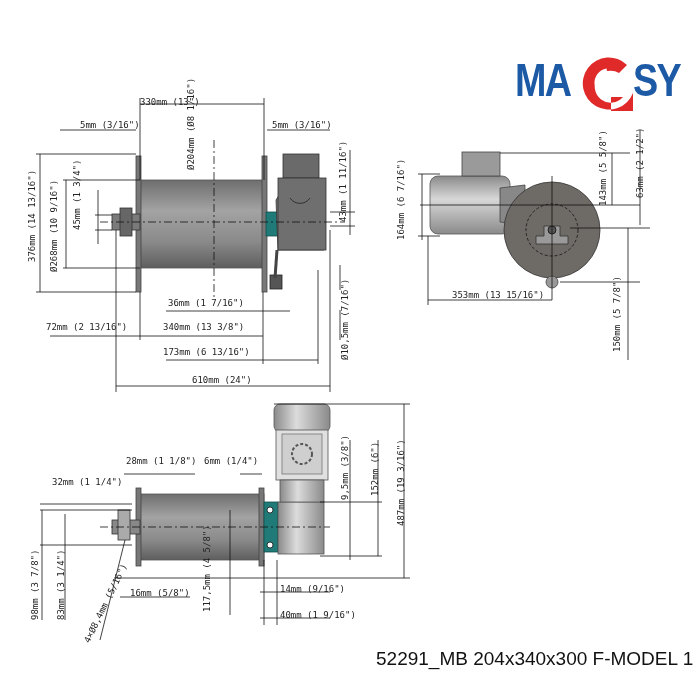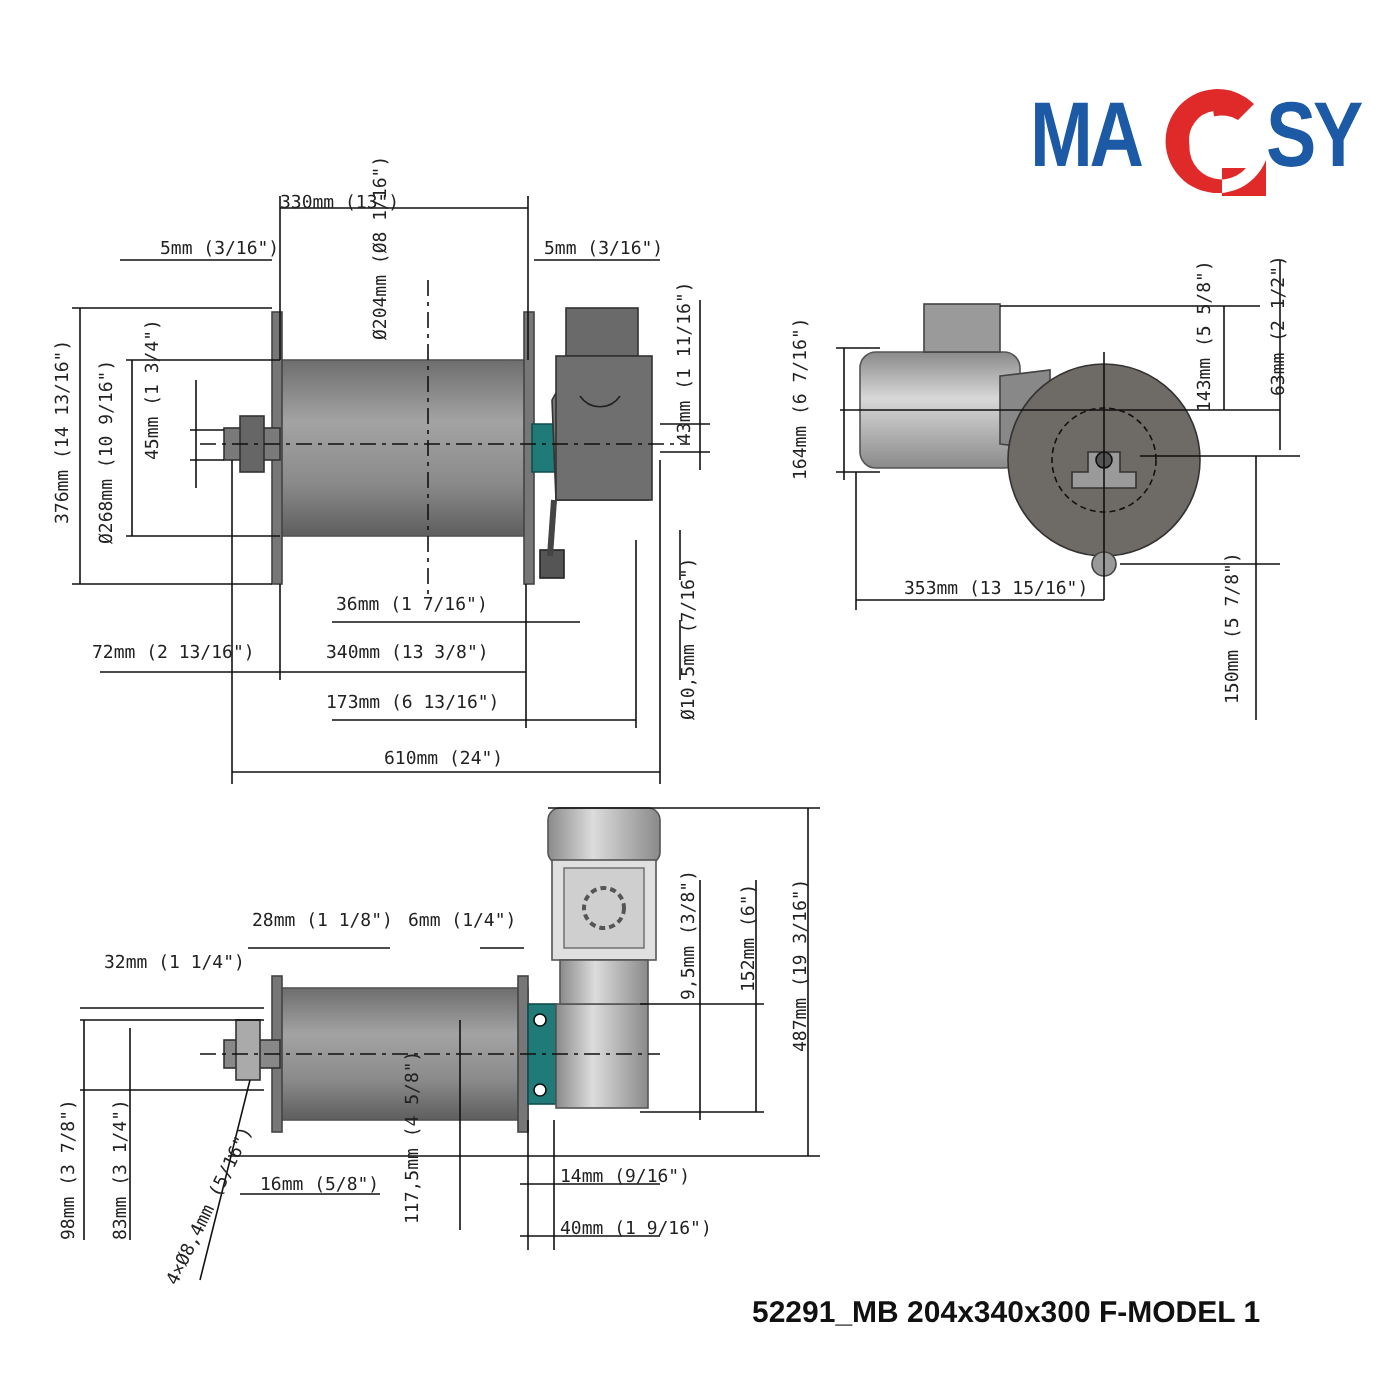--- a/index.html
+++ b/index.html
@@ -1,22 +1,22 @@
 <!DOCTYPE html>
 <html><head>
 <meta charset="utf-8">
 <style>
   html, body { margin:0; padding:0; background:#fff; }
   body { width:700px; height:700px; position:relative; overflow:hidden; font-family:"Liberation Sans", sans-serif; }
-  .logo { position:absolute; left:515px; top:38px; width:170px; height:70px; }
+  .logo { position:absolute; left:515px; top:51px; width:170px; height:70px; }
   .logo .txt { position:absolute; top:4px; font-family:"Liberation Sans", sans-serif; font-weight:bold; font-size:46px; color:#1d5aa6; letter-spacing:-2px; line-height:50px; transform:scaleX(0.82); transform-origin:left top; }
   .logo .g { position:absolute; left:62px; top:2px; width:64px; height:62px; }
   .dim { position:absolute; font-family:"DejaVu Sans Mono", monospace; font-size:9px; color:#222; white-space:nowrap; line-height:10px; }
   .dim.v { transform:rotate(-90deg); transform-origin:left top; }
-  .title { position:absolute; left:376px; top:648px; font-family:"Liberation Sans", sans-serif; font-weight:bold; font-size:15px; color:#111; white-space:nowrap; }
+  .title { position:absolute; left:376px; top:648px; font-family:"Liberation Sans", sans-serif; font-weight:normal; font-size:19px; color:#111; white-space:nowrap; }
   svg.draw { position:absolute; left:0; top:0; }
 </style>
 </head>
 <body>
 
 <div class="logo">
   <span class="txt" style="left:0">MA</span>
   <svg class="g" viewBox="0 0 64 62">
     <path d="M50 12 A26 26 0 1 0 56 40 L56 58 L34 58 L34 44 L46 44 A16 16 0 1 1 42 20 Z" fill="#e02a2a"></path>
     <path d="M30 18 A12 12 0 1 0 44 30" fill="none" stroke="#fff" stroke-width="5"></path>

